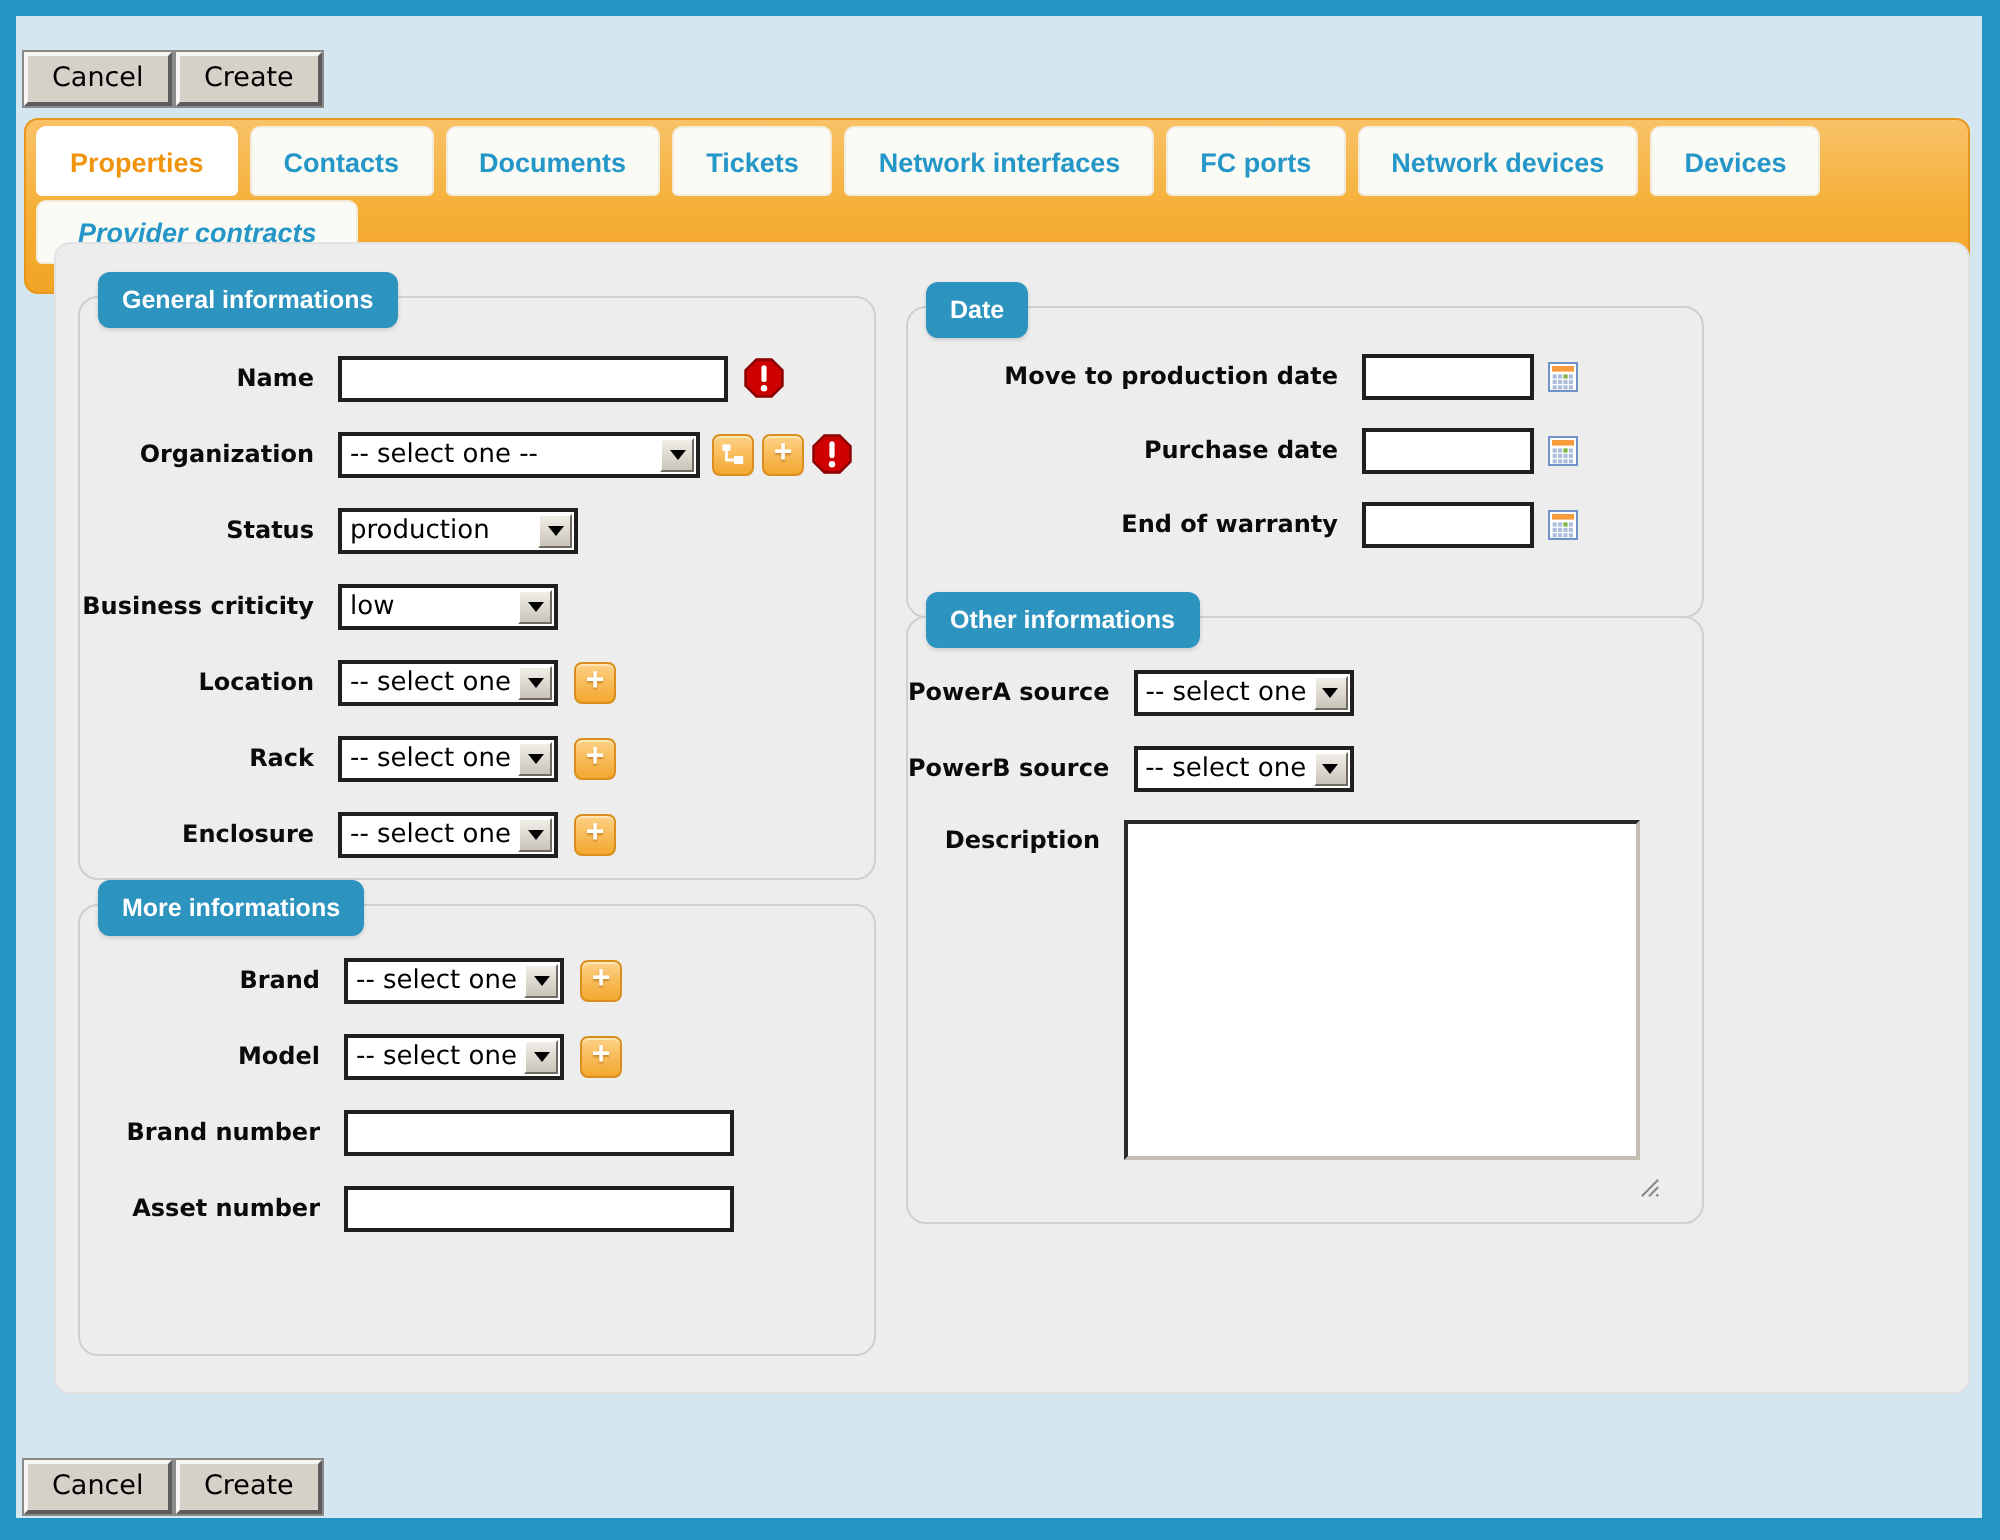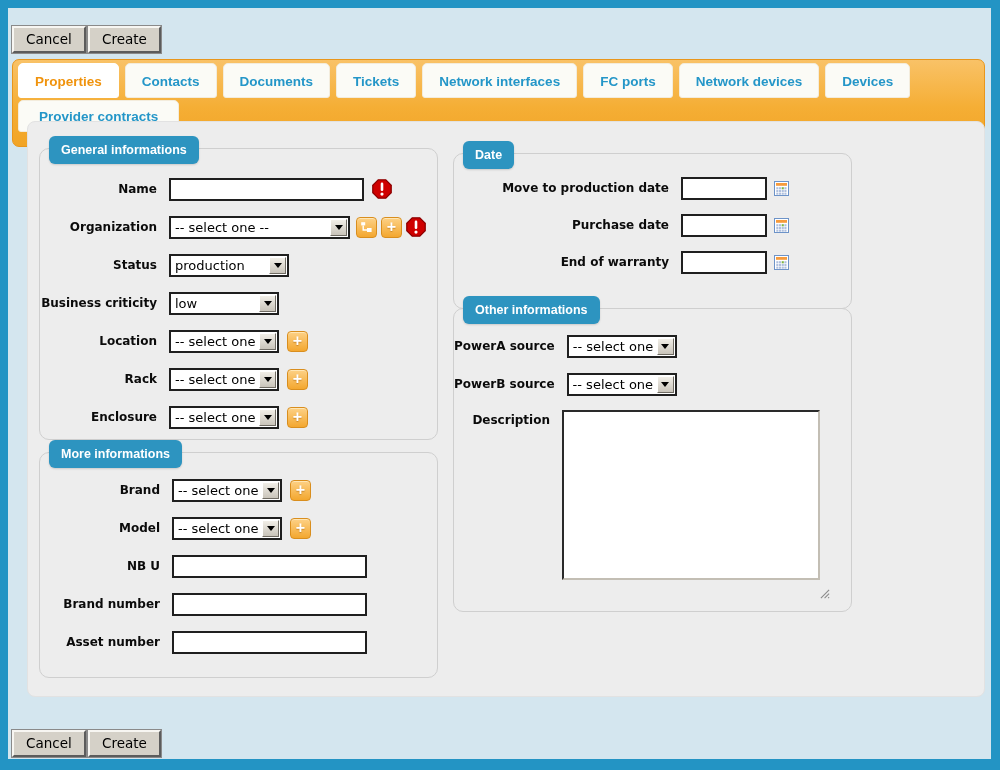--- a/index.html
+++ b/index.html
@@ -27,21 +27,21 @@
   }
 
   
   .tabband{
     position:absolute;left:4px;top:51px;width:973px;height:88px;
     background:linear-gradient(180deg,var(--band-top) 0%,#f5ae35 55%,var(--band-bot) 100%);
     border:1px solid var(--band-border);border-radius:7px;
     padding:3px 0 0 5px;
   }
   .tabrow{display:flex;gap:6px;}
-  .tabrow2{margin-top:2px;}
+  .tabrow2{margin-top:2px;font-style:italic;}
   .tab{
     height:35px;line-height:35px;padding:0 16px;
     background:#fbfbf6;border:1px solid #f3ecdc;border-radius:5px 5px 3px 3px;
     color:var(--tab-text);font-weight:bold;font-size:13.5px;
     font-family:"Liberation Sans",sans-serif;cursor:pointer;white-space:nowrap;
   }
   .tabrow2 .tab{height:32px;line-height:32px;padding:0 20px;}
   .tab.active{background:#ffffff;color:var(--active-tab-text);border-color:#ffffff;}
 
   
@@ -297,24 +297,20 @@
           <span class="sel-text">-- select one --</span>
           <span class="sel-arrow">
               <i class="tri"></i>
             </span>
         </div>
         <button class="obtn ml8">
             <span class="plus">+</span>
           </button>
       </div>
 
-      <div class="row">
-        <span class="lbl">NB U</span>
-        <input class="ti" style="width: 195px;" value="">
-      </div>
 
       <div class="row">
         <span class="lbl">Brand number</span>
         <input class="ti" style="width: 195px;" value="">
       </div>
 
       <div class="row">
         <span class="lbl">Asset number</span>
         <input class="ti" style="width: 195px;" value="">
       </div>

